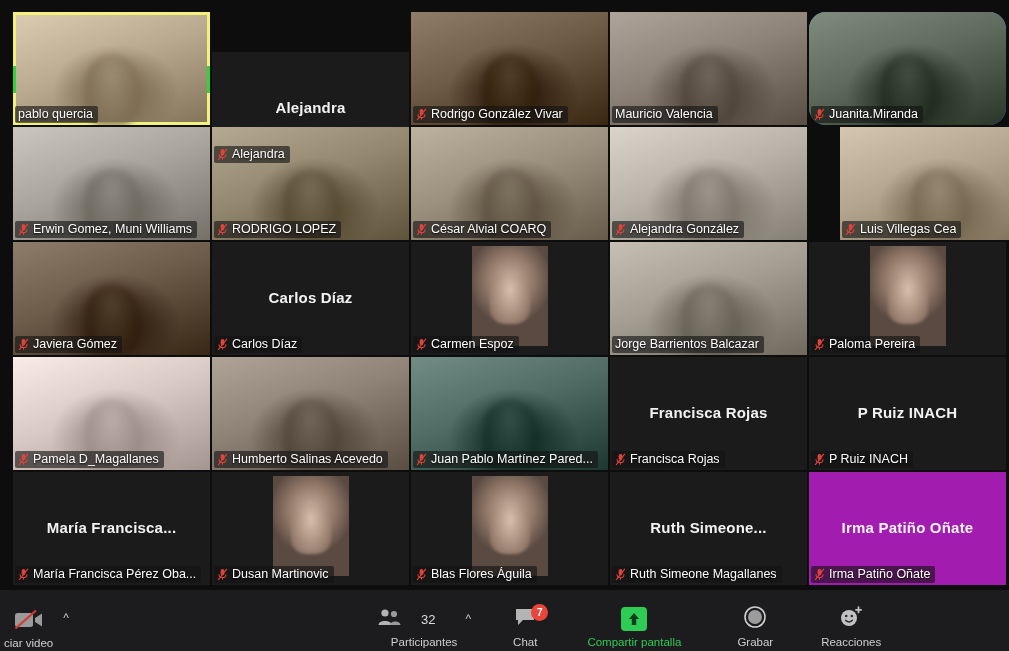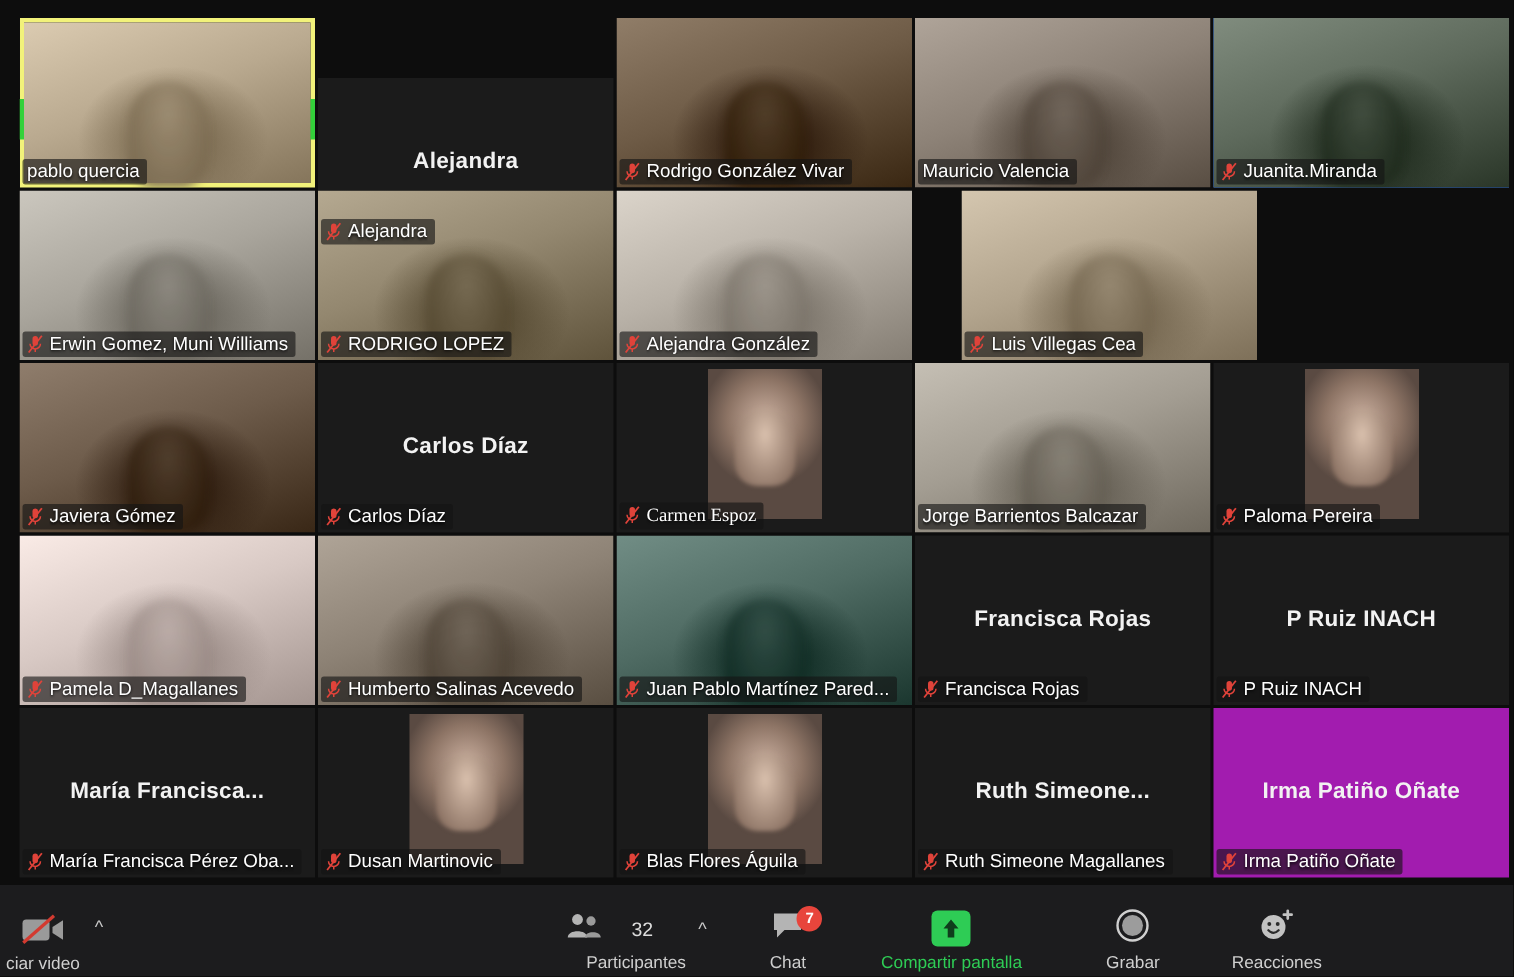--- a/index.html
+++ b/index.html
@@ -136,21 +136,21 @@
           <span class="nm">Rodrigo González Vivar</span>
         </div>
       </div>
       <div class="tile" style="background: rgb(17, 17, 17);">
         <div class="vid" style="background: radial-gradient(46% 62% at 52% 72%, rgb(63, 52, 41) 0%, rgba(0, 0, 0, 0) 72%), linear-gradient(160deg, rgb(175, 164, 153) 0%, rgb(141, 130, 119) 46%, rgb(89, 78, 67) 100%);"></div>
         <div style="position: absolute; left: 50%; top: 38%; transform: translateX(-50%); width: 52px; height: 70px; border-radius: 26px 26px 18px 18px; background: radial-gradient(at 50% 30%, rgb(115, 104, 93) 0%, rgb(71, 60, 49) 100%); filter: blur(3px); opacity: 0.92;"></div>
         <div class="label">
           <span class="nm">Mauricio Valencia</span>
         </div>
       </div>
-      <div class="tile" style="background: #3b82f6;">
+      <div class="tile" style="background: #3b82f6; border-radius: 17px;">
         <div class="vid" style="background: radial-gradient(46% 62% at 52% 72%, rgb(16, 28, 14) 0%, rgba(0, 0, 0, 0) 72%), linear-gradient(160deg, rgb(128, 140, 126) 0%, rgb(94, 106, 92) 46%, rgb(42, 54, 40) 100%);"></div>
         <div style="position: absolute; left: 50%; top: 38%; transform: translateX(-50%); width: 52px; height: 70px; border-radius: 26px 26px 18px 18px; background: radial-gradient(at 50% 30%, rgb(68, 80, 66) 0%, rgb(24, 36, 22) 100%); filter: blur(3px); opacity: 0.92;"></div>
         <div class="label">
           <svg class="mic" viewBox="0 0 12 14">
             <rect x="4" y="1" width="4" height="7" rx="2" fill="#e0433a"></rect>
             <path d="M2.2 6.6 a3.8 3.8 0 0 0 7.6 0" stroke="#e0433a" stroke-width="1.1" fill="none"></path>
             <line x1="6" y1="10.2" x2="6" y2="12.6" stroke="#e0433a" stroke-width="1.1"></line>
             <line x1="1.2" y1="13" x2="10.8" y2="0.8" stroke="#e0433a" stroke-width="1.3"></line>
           </svg>
           <span class="nm">Juanita.Miranda</span>
@@ -175,20 +175,33 @@
         <div class="vid" style="background: radial-gradient(46% 62% at 52% 72%, rgb(69, 57, 33) 0%, rgba(0, 0, 0, 0) 72%), linear-gradient(160deg, rgb(181, 169, 145) 0%, rgb(147, 135, 111) 46%, rgb(95, 83, 59) 100%);"></div>
         <div style="position: absolute; left: 50%; top: 38%; transform: translateX(-50%); width: 52px; height: 70px; border-radius: 26px 26px 18px 18px; background: radial-gradient(at 50% 30%, rgb(121, 109, 85) 0%, rgb(77, 65, 41) 100%); filter: blur(3px); opacity: 0.92;"></div>
         <div class="label">
           <svg class="mic" viewBox="0 0 12 14">
             <rect x="4" y="1" width="4" height="7" rx="2" fill="#e0433a"></rect>
             <path d="M2.2 6.6 a3.8 3.8 0 0 0 7.6 0" stroke="#e0433a" stroke-width="1.1" fill="none"></path>
             <line x1="6" y1="10.2" x2="6" y2="12.6" stroke="#e0433a" stroke-width="1.1"></line>
             <line x1="1.2" y1="13" x2="10.8" y2="0.8" stroke="#e0433a" stroke-width="1.3"></line>
           </svg>
           <span class="nm">RODRIGO LOPEZ</span>
+        </div>
+      </div>
+      <div class="tile" style="background: rgb(17, 17, 17);">
+        <div class="vid" style="background: radial-gradient(46% 62% at 52% 72%, rgb(77, 65, 48) 0%, rgba(0, 0, 0, 0) 72%), linear-gradient(160deg, rgb(189, 177, 160) 0%, rgb(155, 143, 126) 46%, rgb(103, 91, 74) 100%);"></div>
+        <div style="position: absolute; left: 50%; top: 38%; transform: translateX(-50%); width: 52px; height: 70px; border-radius: 26px 26px 18px 18px; background: radial-gradient(at 50% 30%, rgb(129, 117, 100) 0%, rgb(85, 73, 56) 100%); filter: blur(3px); opacity: 0.92;"></div>
+        <div class="label">
+          <svg class="mic" viewBox="0 0 12 14">
+            <rect x="4" y="1" width="4" height="7" rx="2" fill="#e0433a"></rect>
+            <path d="M2.2 6.6 a3.8 3.8 0 0 0 7.6 0" stroke="#e0433a" stroke-width="1.1" fill="none"></path>
+            <line x1="6" y1="10.2" x2="6" y2="12.6" stroke="#e0433a" stroke-width="1.1"></line>
+            <line x1="1.2" y1="13" x2="10.8" y2="0.8" stroke="#e0433a" stroke-width="1.3"></line>
+          </svg>
+          <span class="nm">César Alvial COARQ</span>
         </div>
       </div>
       <div class="tile" style="background: rgb(17, 17, 17);">
         <div class="vid" style="background: radial-gradient(46% 62% at 52% 72%, rgb(107, 100, 90) 0%, rgba(0, 0, 0, 0) 72%), linear-gradient(160deg, rgb(219, 212, 202) 0%, rgb(185, 178, 168) 46%, rgb(133, 126, 116) 100%);"></div>
         <div style="position: absolute; left: 50%; top: 38%; transform: translateX(-50%); width: 52px; height: 70px; border-radius: 26px 26px 18px 18px; background: radial-gradient(at 50% 30%, rgb(159, 152, 142) 0%, rgb(115, 108, 98) 100%); filter: blur(3px); opacity: 0.92;"></div>
         <div class="label">
           <svg class="mic" viewBox="0 0 12 14">
             <rect x="4" y="1" width="4" height="7" rx="2" fill="#e0433a"></rect>
             <path d="M2.2 6.6 a3.8 3.8 0 0 0 7.6 0" stroke="#e0433a" stroke-width="1.1" fill="none"></path>
             <line x1="6" y1="10.2" x2="6" y2="12.6" stroke="#e0433a" stroke-width="1.1"></line>
@@ -230,21 +243,21 @@
         <div class="label">
           <svg class="mic" viewBox="0 0 12 14">
             <rect x="4" y="1" width="4" height="7" rx="2" fill="#e0433a"></rect>
             <path d="M2.2 6.6 a3.8 3.8 0 0 0 7.6 0" stroke="#e0433a" stroke-width="1.1" fill="none"></path>
             <line x1="6" y1="10.2" x2="6" y2="12.6" stroke="#e0433a" stroke-width="1.1"></line>
             <line x1="1.2" y1="13" x2="10.8" y2="0.8" stroke="#e0433a" stroke-width="1.3"></line>
           </svg>
           <span class="nm">Carlos Díaz</span>
         </div>
       </div>
-      <div class="tile" style="background: rgb(27, 27, 27); font-family: Liberation Serif, serif;">
+      <div class="tile" style="background: rgb(27, 27, 27);">
         <div class="avatar" style="background: radial-gradient(55% 45% at 50% 34%, rgb(203, 176, 160) 0%, rgb(141, 116, 101) 60%, rgb(90, 74, 66) 100%);">
           <div style="position: absolute; left: 50%; top: 26%; transform: translateX(-50%); width: 40px; height: 52px; border-radius: 20px 20px 15px 15px; background: radial-gradient(at 50% 34%, rgb(217, 192, 173) 0%, rgb(123, 98, 84) 100%); filter: blur(1.4px);"></div>
         </div>
         <div class="label">
           <svg class="mic" viewBox="0 0 12 14">
             <rect x="4" y="1" width="4" height="7" rx="2" fill="#e0433a"></rect>
             <path d="M2.2 6.6 a3.8 3.8 0 0 0 7.6 0" stroke="#e0433a" stroke-width="1.1" fill="none"></path>
             <line x1="6" y1="10.2" x2="6" y2="12.6" stroke="#e0433a" stroke-width="1.1"></line>
             <line x1="1.2" y1="13" x2="10.8" y2="0.8" stroke="#e0433a" stroke-width="1.3"></line>
           </svg>

